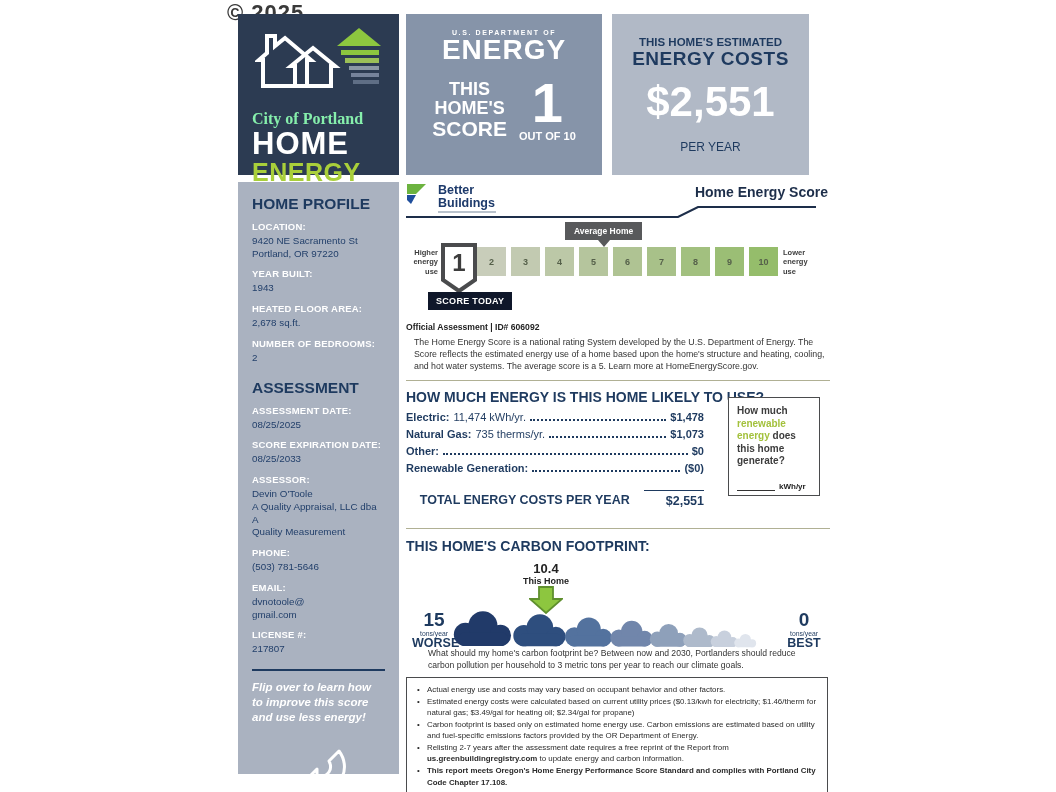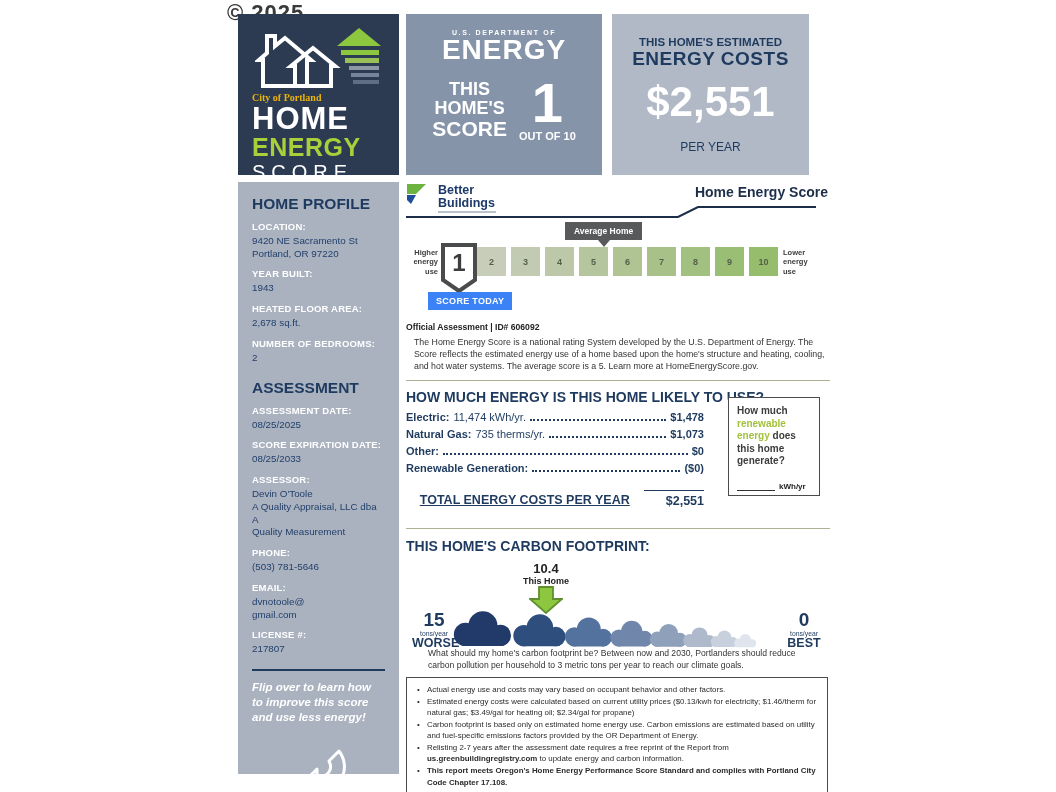--- a/index.html
+++ b/index.html
@@ -4,21 +4,21 @@
 <style>
   * { margin:0; padding:0; box-sizing:border-box; }
   body { font-family:"Liberation Sans", sans-serif; background:#ffffff; }
   .page { position:relative; width:1056px; height:792px; background:#fff; overflow:hidden; }
 
   .watermark { position:absolute; left:227px; top:0px; font-size:22px; font-weight:800; color:#3a3a3a; letter-spacing:1px; }
 
   
   .logo-box { position:absolute; left:238px; top:14px; width:161px; height:161px; background:#2c3b52; padding:10px 14px 8px; }
   .logo-houses { display:block; margin:2px auto 0; }
-  .logo-city { color:#eab308; font-family:"Liberation Serif", serif; font-size:10px; font-weight:700; margin-top:2px; }
+  .logo-city { color:#86efac; font-family:"Liberation Serif", serif; font-size:16px; font-weight:700; margin-top:20px; }
   .logo-home { color:#fff; font-size:31px; font-weight:800; line-height:1.0; letter-spacing:1px; }
   .logo-energy { color:#a9cf3a; font-size:25px; font-weight:800; line-height:1.05; letter-spacing:0.5px; }
   .logo-score { color:#fff; font-size:20px; font-weight:400; letter-spacing:6px; line-height:1.2; }
 
   .mid-box { position:absolute; left:406px; top:14px; width:196px; height:161px; background:#8694a9; color:#fff; text-align:center; padding-top:15px; }
   .doe-small { font-size:7px; font-weight:700; letter-spacing:1.6px; }
   .doe-big { font-size:28px; font-weight:800; letter-spacing:1px; line-height:1.0; }
   .mid-row { display:flex; justify-content:center; align-items:center; gap:12px; margin-top:14px; }
   .mid-label { text-align:center; font-weight:700; line-height:1.05; }
   .mid-label .l1 { font-size:18px; }
@@ -61,36 +61,36 @@
   .scale-side { position:absolute; top:66px; font-size:7.5px; font-weight:800; color:#3d3d3d; line-height:1.25; white-space:pre-line; }
   .scale-side.left { left:0; width:32px; text-align:right; }
   .scale-side.right { left:377px; width:42px; text-align:left; }
 
   .shield { position:absolute; left:34px; top:60px; }
   .shield-num { font-size:24px; font-weight:800; fill:#3d3d3d; }
 
   .scale-squares { position:absolute; left:71px; top:65px; display:flex; gap:5px; }
   .square { width:29px; height:29px; display:flex; align-items:center; justify-content:center; font-size:9px; font-weight:700; color:#55604a; }
 
-  .score-today { position:absolute; left:22px; top:110px; background:#3b82f6; color:#fff; font-size:9px; font-weight:800; padding:4px 8px; letter-spacing:0.3px; }
+  .score-today { position:absolute; left:22px; top:110px; background:#0f172a; color:#fff; font-size:9px; font-weight:800; padding:4px 8px; letter-spacing:0.3px; }
 
   .official { position:absolute; left:0; top:140px; font-size:8.6px; font-weight:800; color:#222; }
   .description { position:absolute; left:8px; top:154px; width:414px; font-size:8.8px; color:#333; line-height:1.38; }
 
   .hr-tan { position:absolute; left:0; width:424px; border:none; border-top:1.5px solid #b0b094; }
 
   .energy-title { position:absolute; left:0; top:207px; font-size:14px; font-weight:800; color:#1e3a5f; }
   .energy-rows { position:absolute; left:0; top:229px; width:298px; }
   .erow { display:flex; align-items:flex-end; margin-bottom:5px; font-size:11px; color:#1e3a5f; }
   .elabel { font-weight:800; white-space:nowrap; }
   .edetail { margin-left:4px; white-space:nowrap; }
   .leader { flex:1; border-bottom:2px dotted #1e3a5f; margin:0 4px 2px; }
   .evalue { font-weight:800; white-space:nowrap; }
   .total-row { position:absolute; left:0; top:308px; width:298px; display:flex; justify-content:flex-end; align-items:flex-start; gap:14px; color:#1e3a5f; }
-  .total-label { font-size:12.5px; font-weight:800; padding-top:3px;text-decoration:underline; }
+  .total-label { font-size:12.5px; font-weight:800; padding-top:3px; }
   .total-value { font-size:12.5px; font-weight:800; border-top:1.8px solid #1e3a5f; padding:3px 0 0 22px; }
 
   .renew-box { position:absolute; left:322px; top:215px; width:92px; height:99px; background:#fff; border:1.5px solid #4a4b4d; padding:7px 8px; }
   .renew-text { font-size:10px; font-weight:800; color:#3d3d3d; line-height:1.25; }
   .renew-green { color:#a3c13c; }
   .renew-bottom { display:flex; align-items:flex-end; gap:4px; margin-top:14px; }
   .renew-line { width:38px; border-bottom:1.2px solid #333; height:8px; }
   .renew-unit { font-size:8px; font-weight:800; color:#222; }
 
   .carbon-title { position:absolute; left:0; top:356px; font-size:14px; font-weight:800; color:#1e3a5f; }

